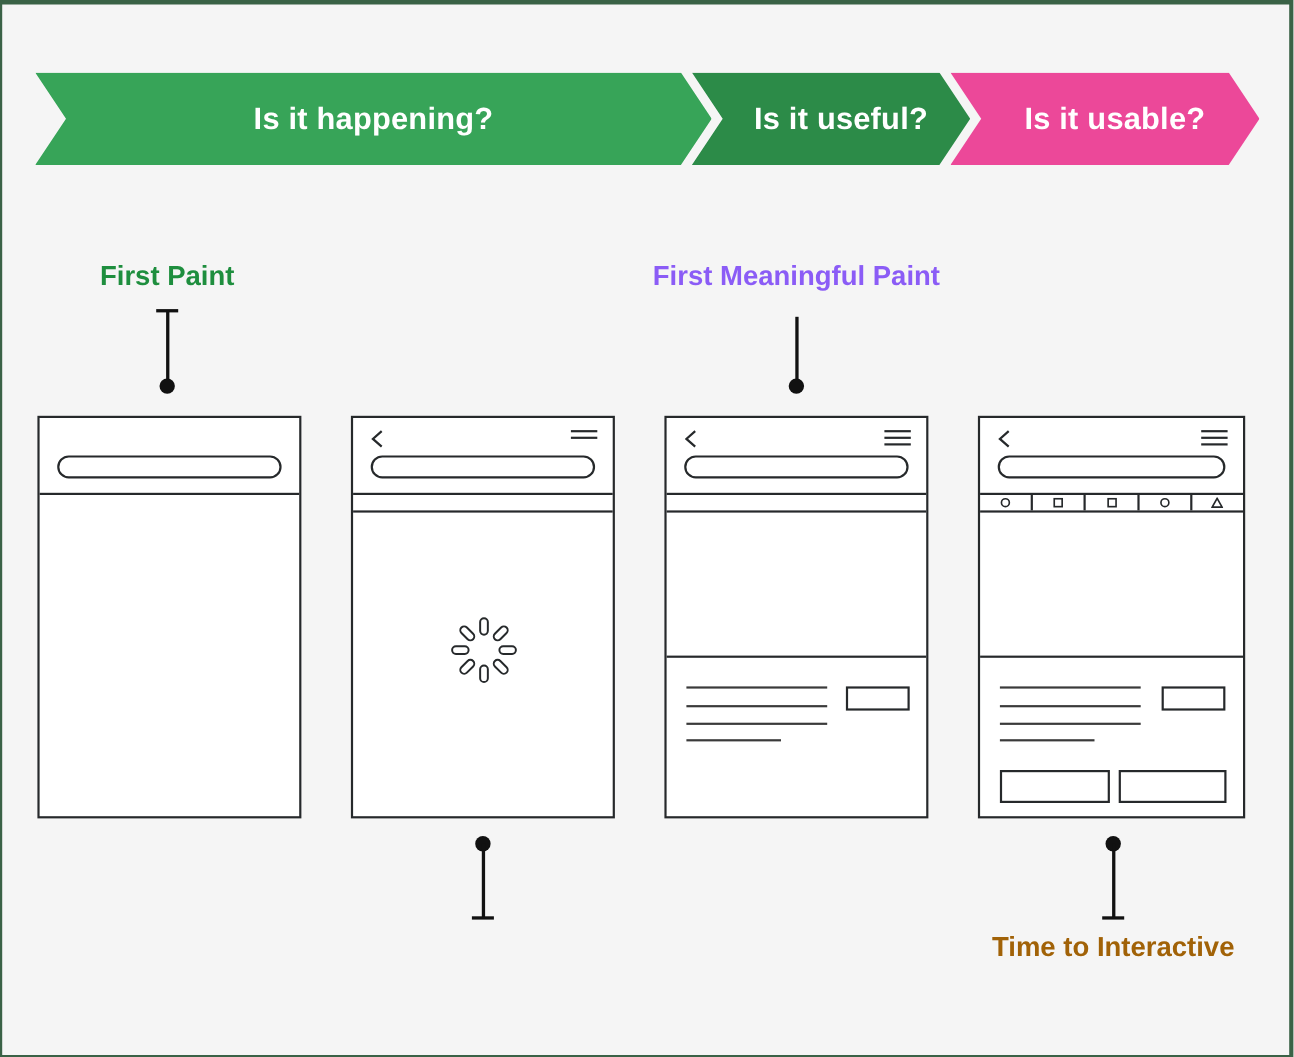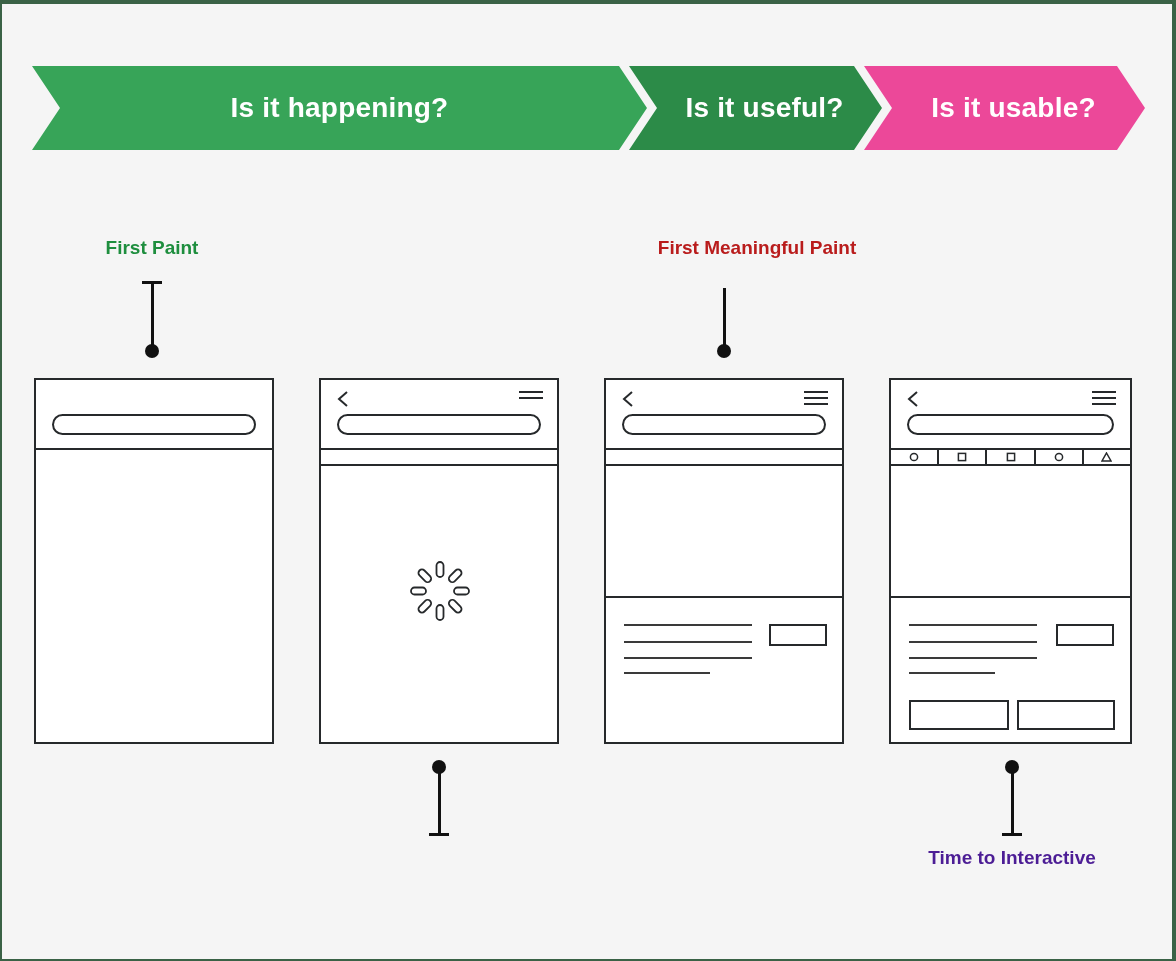--- a/index.html
+++ b/index.html
@@ -14,21 +14,21 @@
   .banner-seg{
     position:absolute;top:62px;height:84px;display:flex;align-items:center;justify-content:center;
     color:#fff;font-size:28px;font-weight:bold;letter-spacing:.2px;box-sizing:border-box;
     clip-path:polygon(0 0, calc(100% - 28px) 0, 100% 50%, calc(100% - 28px) 100%, 0 100%, 28px 50%);
   }
   .seg1{left:30px;width:615px;}
   .seg2{left:627px;width:253px;padding-left:18px;}
   .seg3{left:862px;width:281px;padding-left:18px;}
   
   .metric-label{
-    position:absolute;transform:translateX(-50%);font-size:19px;font-weight:bold;white-space:nowrap;
+    position:absolute;transform:translateX(-50%);font-size:25px;font-weight:bold;white-space:nowrap;
   }
   .lbl-fp{left:150px;top:233px;}
   .lbl-fmp{left:722px;top:233px;}
   .lbl-fcp{left:437px;top:843px;}
   .lbl-tti{left:1010px;top:843px;}
   
   .conn-line{position:absolute;width:3px;background:#111;}
   .conn-dot{position:absolute;width:14px;height:14px;border-radius:50%;background:#111;}
   .conn-cap{position:absolute;width:20px;height:3px;background:#111;}
   
@@ -67,22 +67,22 @@
     <span>Is it happening?</span>
   </div>
   <div class="banner-seg seg2" style="background-color: rgb(44, 139, 72);">
     <span>Is it useful?</span>
   </div>
   <div class="banner-seg seg3" style="background-color: #ec4899;">
     <span>Is it usable?</span>
   </div>
 
   <div class="metric-label lbl-fp" style="color: rgb(30, 142, 62);">First Paint</div>
-  <div class="metric-label lbl-fmp" style="color: #b91c1c; margin-left: 33px;">First Meaningful Paint</div>
-  <div class="metric-label lbl-tti" style="color: #4c1d95; text-align: right;">Time to Interactive</div>
+  <div class="metric-label lbl-fmp" style="color: #8b5cf6;">First Meaningful Paint</div>
+  <div class="metric-label lbl-tti" style="color: #a16207; text-align: right;">Time to Interactive</div>
 
   <div>
     <div class="conn-cap" style="left:140px;top:277px;"></div>
     <div class="conn-line" style="left:149px;top:278px;height:69px;"></div>
     <div class="conn-dot" style="left:143px;top:340px;"></div>
   </div>
   <div>
     <div class="conn-line" style="left:721px;top:284px;height:63px;"></div>
     <div class="conn-dot" style="left:715px;top:340px;"></div>
   </div>

